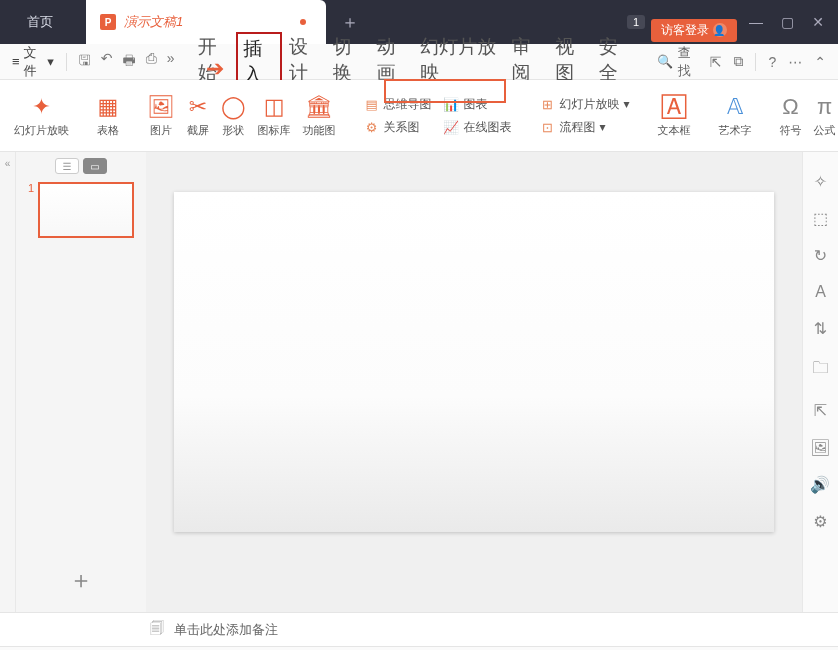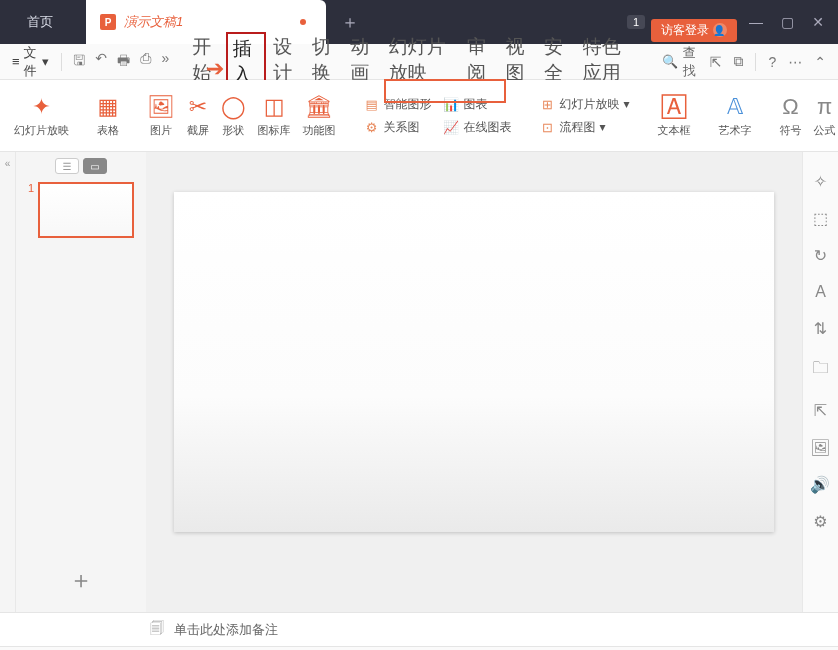--- a/index.html
+++ b/index.html
@@ -106,21 +106,20 @@
   <div class="menu-tabs">
     <span class="menu-tab">开始</span>
     <span class="menu-tab insert">插入</span>
     <span class="menu-tab">设计</span>
     <span class="menu-tab">切换</span>
     <span class="menu-tab">动画</span>
     <span class="menu-tab">幻灯片放映</span>
     <span class="menu-tab">审阅</span>
     <span class="menu-tab">视图</span>
     <span class="menu-tab">安全</span>
-    <span class="menu-tab">特色应用</span>
   </div>
   <span class="arrow-anno">➔</span>
   <div class="search-box">
     <span>🔍</span>
     <span>查找</span>
   </div>
   <div class="menubar-right">
     <span>⇱</span>
     <span>⧉</span>
     <span class="menu-sep"></span>
@@ -158,21 +157,21 @@
       <span class="lbl">图标库</span>
     </div>
   <div class="rbtn-big">
       <span class="ico">🏛</span>
       <span class="lbl">功能图</span>
     </div>
   <span class="ribbon-sep"></span>
   <div class="rcol">
     <span class="rbtn-sm">
         <span class="ico">▤</span>
-        <span>智能图形</span>
+        <span>思维导图</span>
       </span>
     <span class="rbtn-sm">
         <span class="ico">⚙</span>
         <span>关系图</span>
       </span>
   </div>
   <div class="rcol">
     <span class="rbtn-sm">
         <span class="ico">📊</span>
         <span>图表</span>

